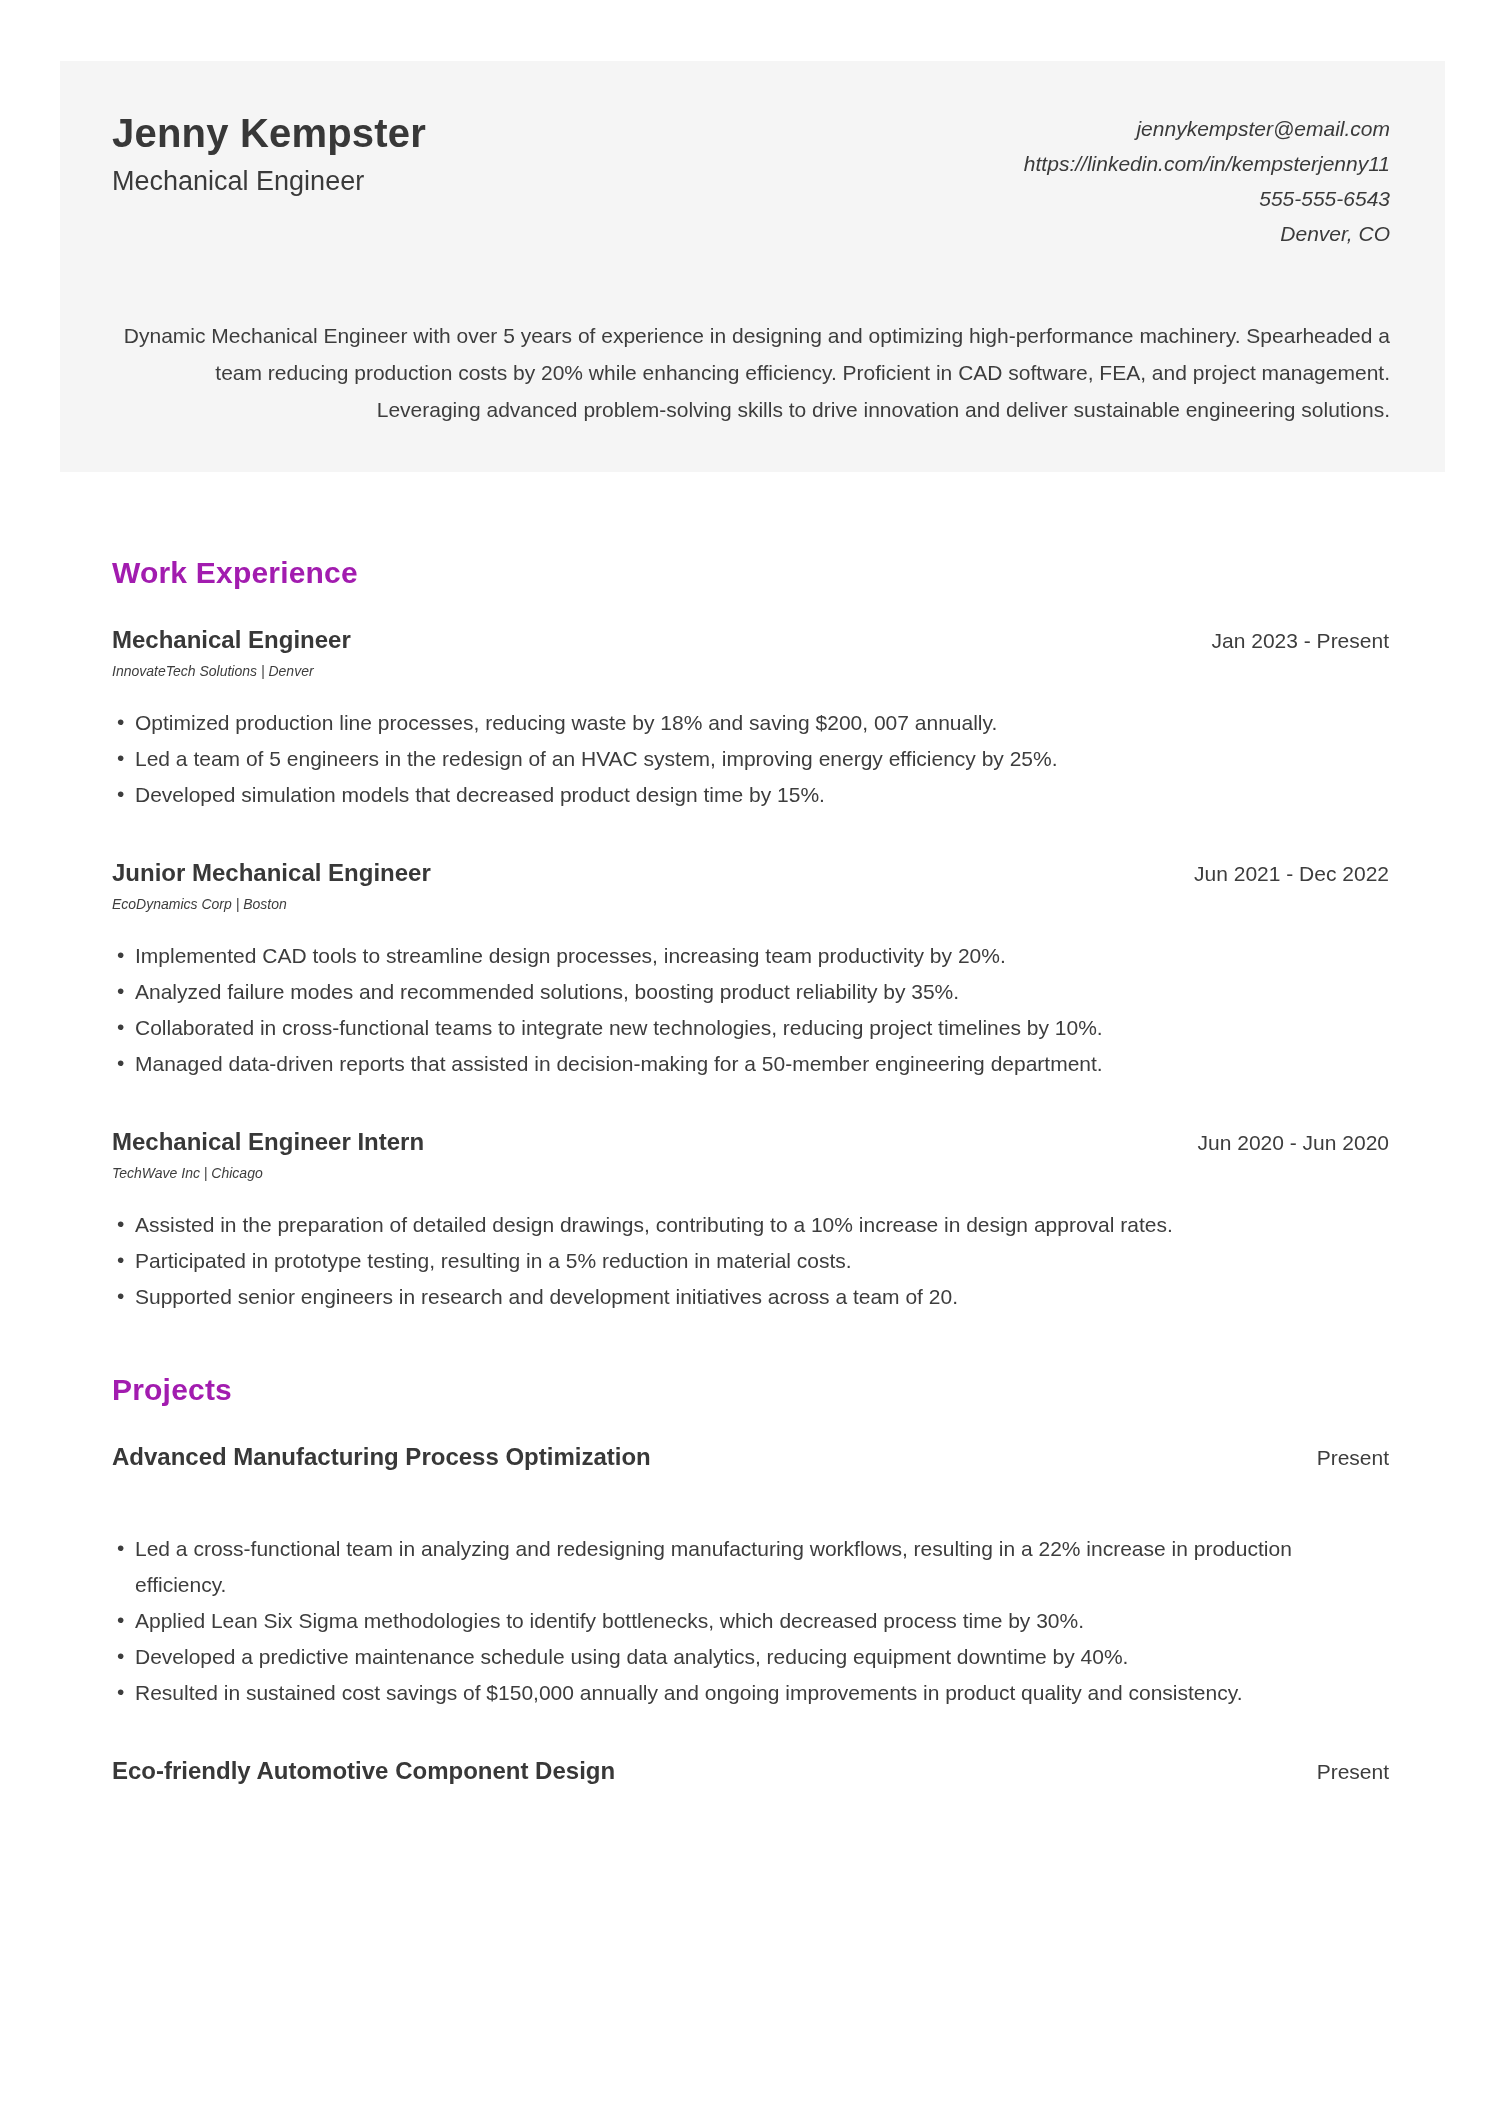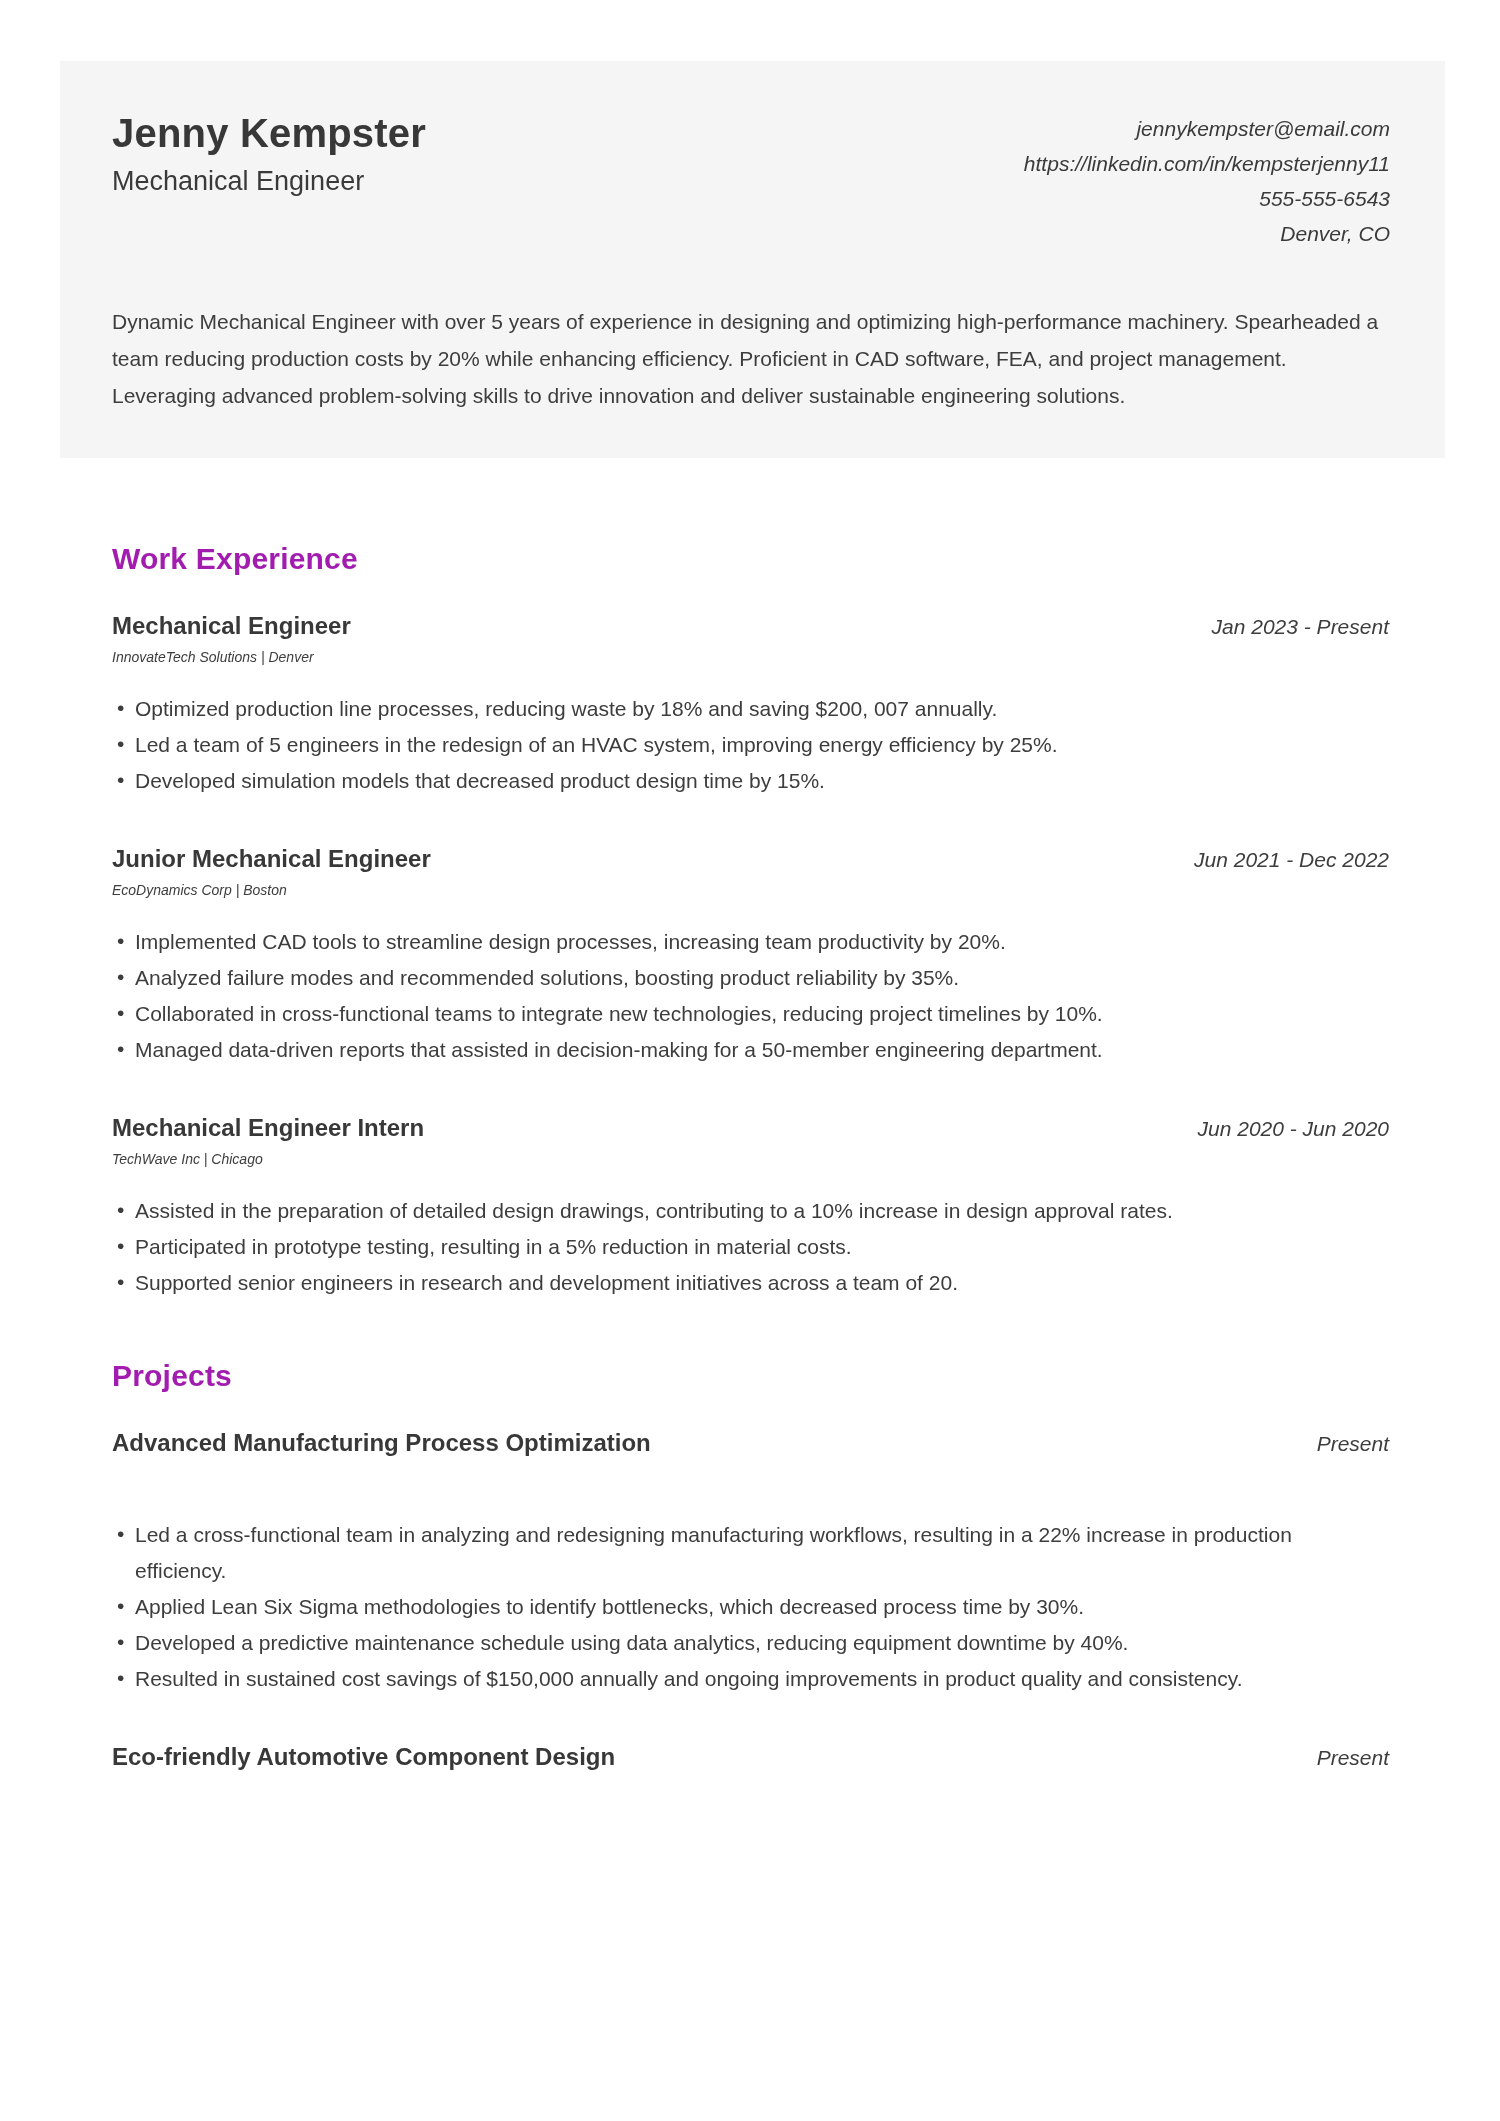--- a/index.html
+++ b/index.html
@@ -14,32 +14,32 @@
   }
   .header-band {
     background:#f5f5f5;
     box-sizing:border-box;
     padding:50px 55px 44px 52px;
   }
   .header-row { display:flex; justify-content:space-between; align-items:flex-start; }
   .name { font-size:40px; font-weight:bold; color:#383838; margin:0; line-height:1.12; letter-spacing:0.2px; }
   .headline { font-size:27px; font-weight:400; color:#3a3a3a; margin:10px 0 0; }
   .contact { text-align:right; font-style:italic; font-size:21px; line-height:35px; color:#3a3a3a; }
-  .summary { margin:52px 0 0; font-size:21px; line-height:37px; color:#3d3d3d; }
+  .summary { margin:66px 0 0; font-size:21px; line-height:37px; color:#3d3d3d;text-align:right; }
 
   .content { margin:0 56px 0 52px; }
   .section-heading { font-size:30px; font-weight:bold; color:#a21caf; margin:84px 0 0; letter-spacing:0.2px; }
   .section-heading.projects-heading { margin-top:58px; }
 
   .entry-header { display:flex; justify-content:space-between; align-items:flex-start; }
   .entry { margin-top:36px; }
   .entry + .entry { margin-top:46px; }
   .entry-title { font-size:24px; font-weight:bold; color:#383838; margin:0; }
   .entry-sub { font-size:14px; font-style:italic; color:#3d3d3d; margin:9px 0 0; }
-  .entry-date { font-size:21px; color:#3d3d3d; white-space:nowrap; padding-top:3px;font-style:italic; }
+  .entry-date { font-size:21px; color:#3d3d3d; white-space:nowrap; padding-top:3px; }
 
   ul.bullets { list-style:none; margin:26px 0 0; padding:0 0 0 23px; }
   ul.bullets.wide-gap { margin-top:60px; }
   .bullets li { position:relative; font-size:21px; line-height:36px; color:#3d3d3d; }
   .bullets li::before { content:"\2022"; position:absolute; left:-18px; top:-1px; color:#3d3d3d; }
 </style>
 </head>
 <body>
 
 <div class="page">

